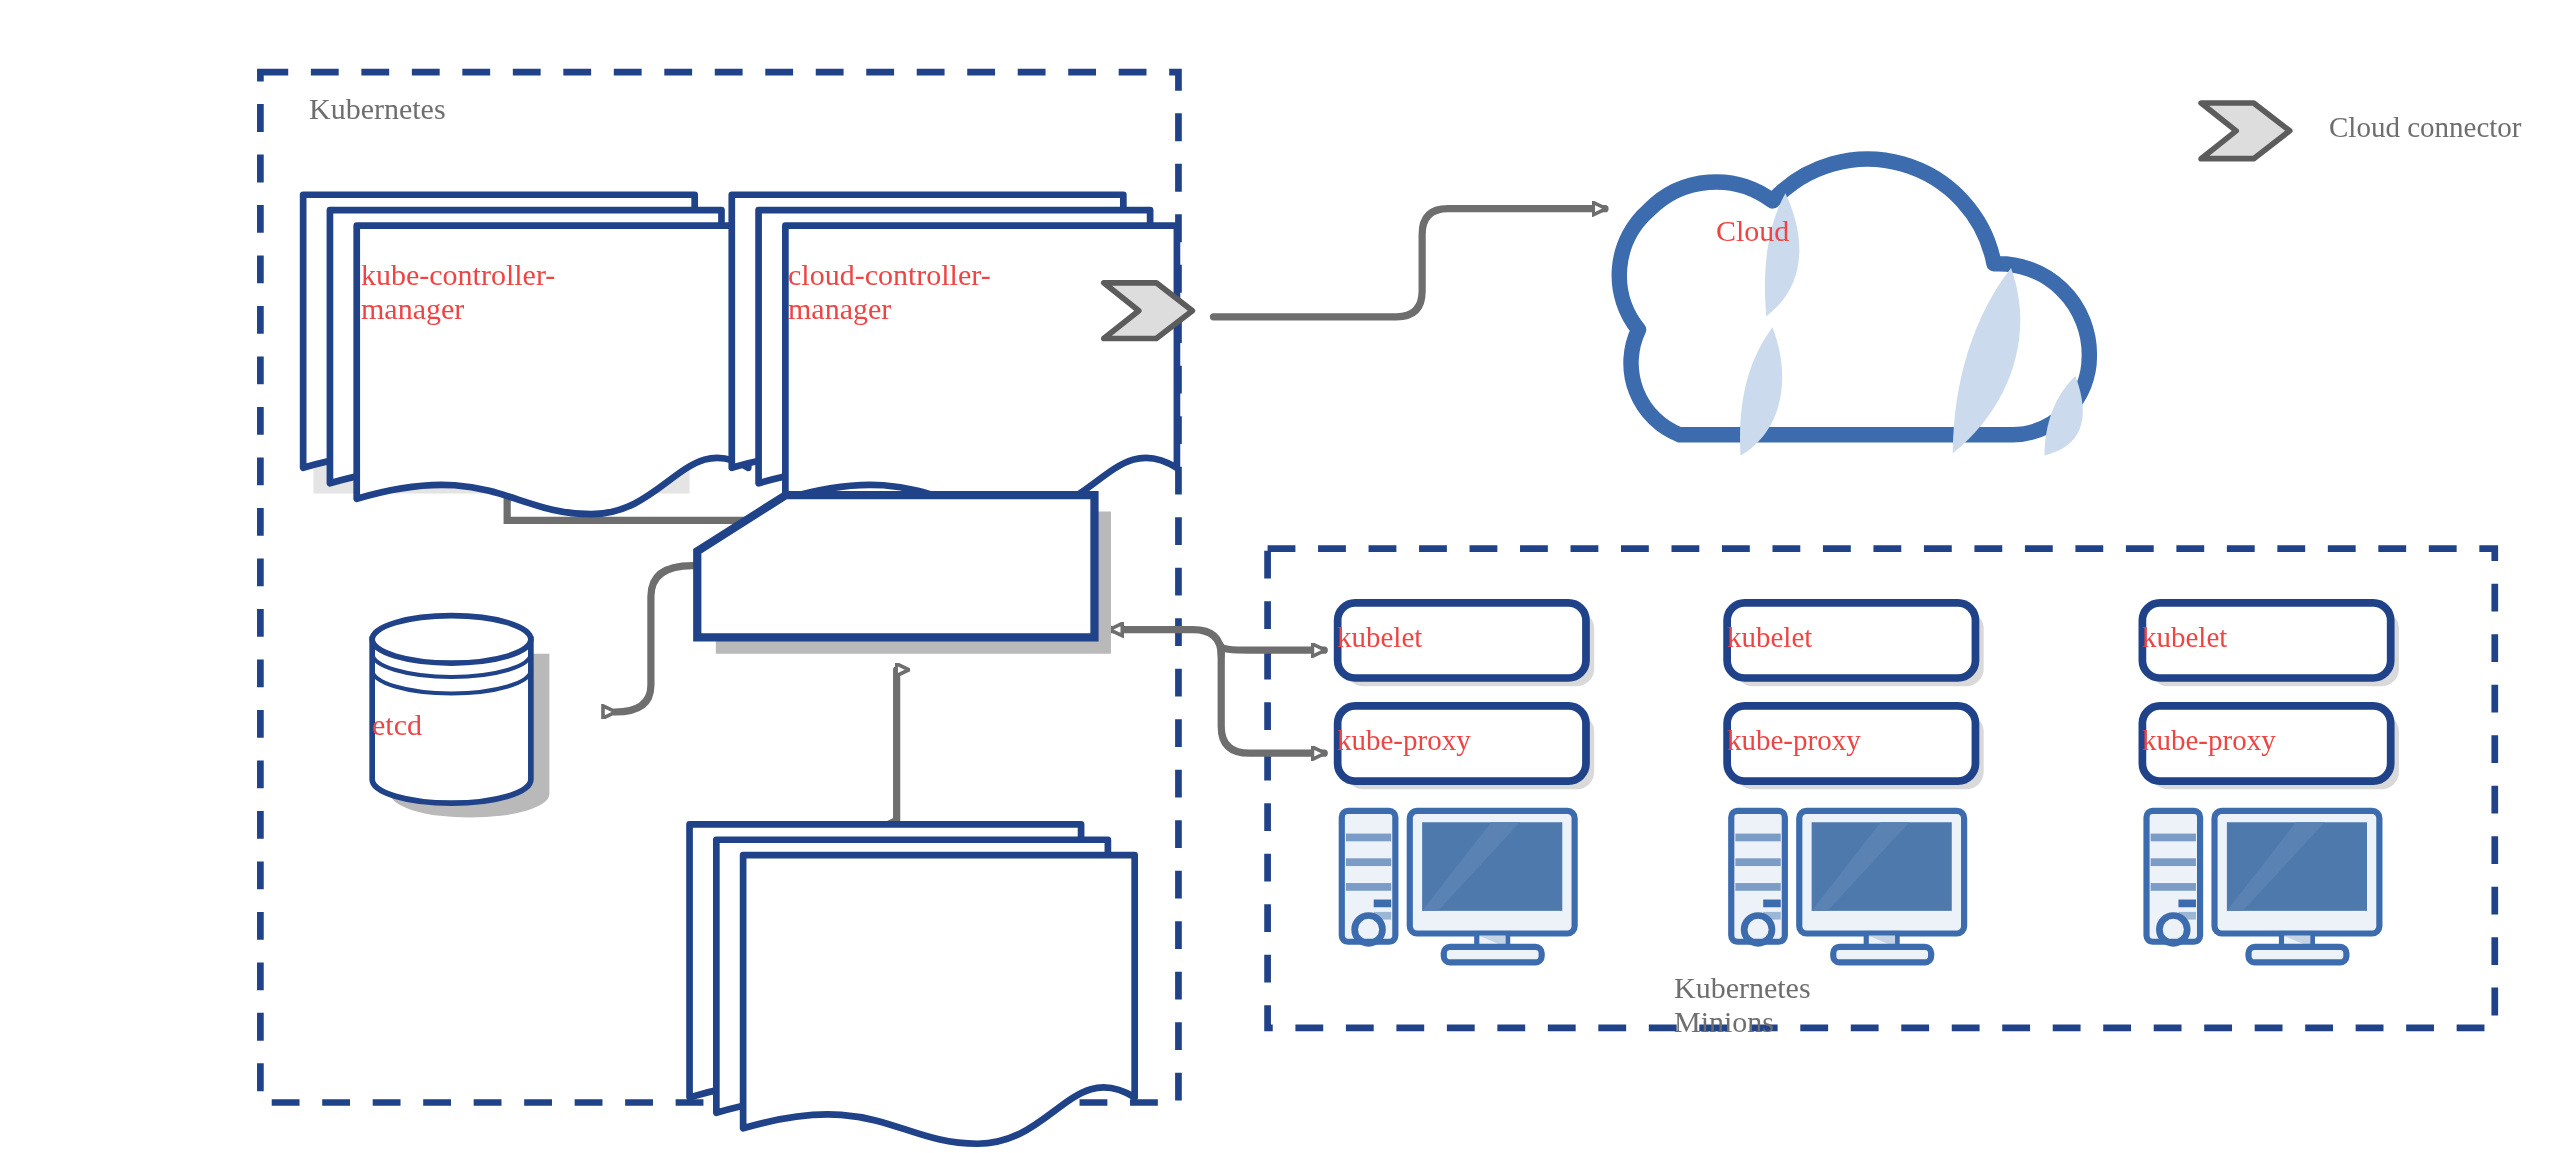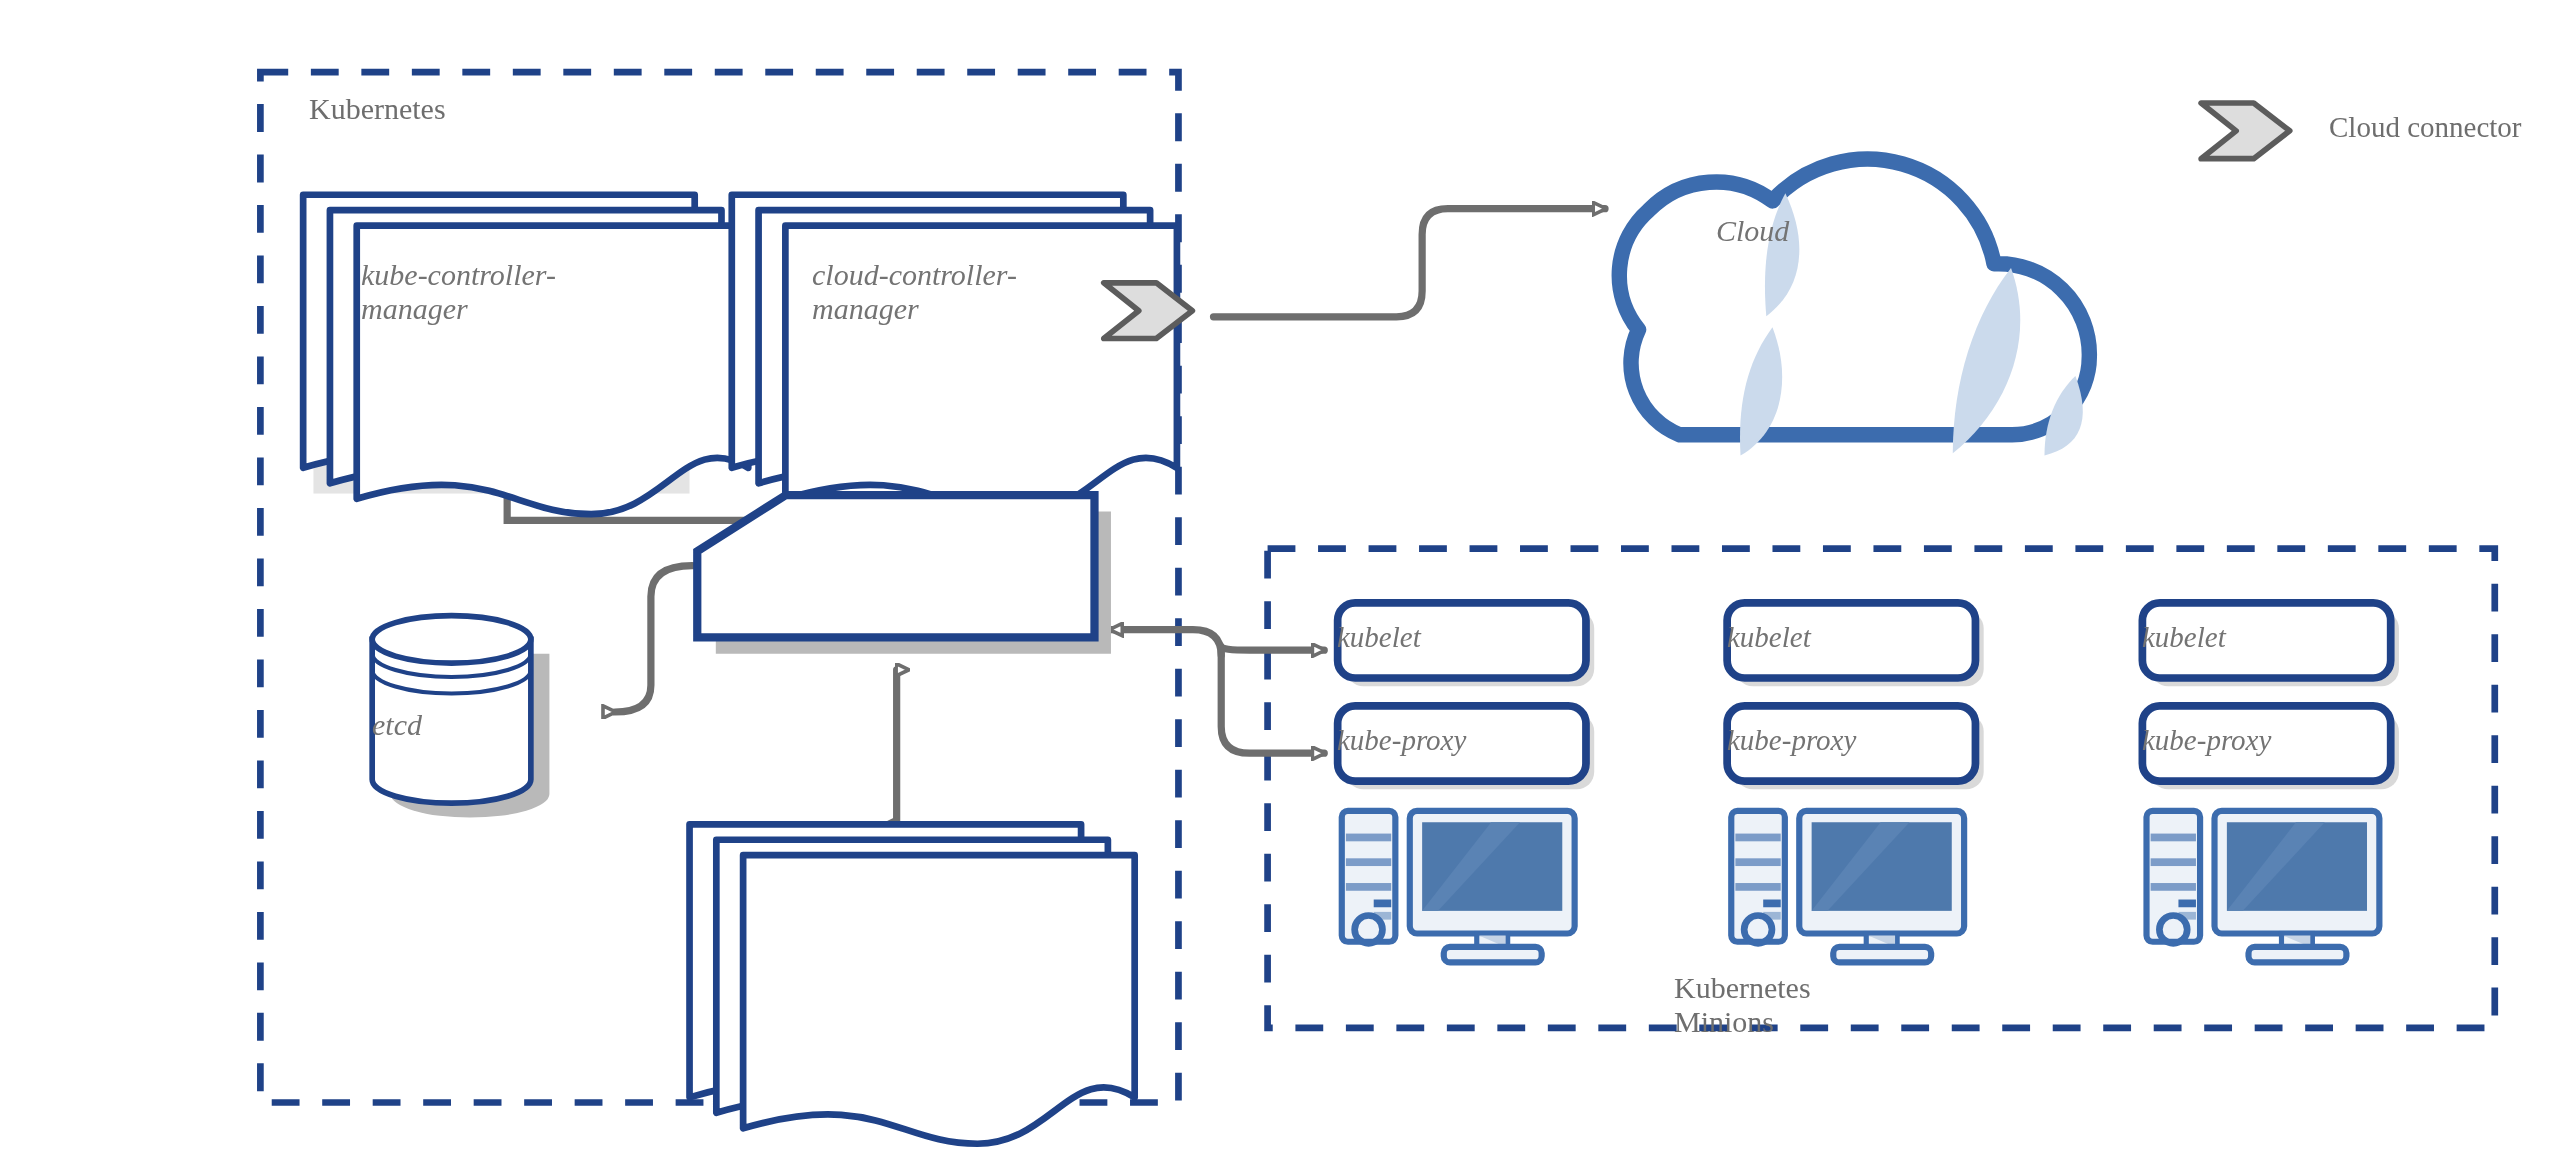--- a/index.html
+++ b/index.html
@@ -1,20 +1,20 @@
 <!DOCTYPE html>
 <html style="font-size:8.2px"><head>
 <meta charset="utf-8">
 <style>
   html,body{margin:0;padding:0;background:#ffffff;}
   body{width:2665px;height:1153px;font-family:"Liberation Serif",serif;overflow:hidden;}
   #stage{position:relative;width:2665px;height:1153px;background:#fff;}
   #canvas{position:absolute;left:0;top:0;width:2665px;height:1153px;}
   .lbl{position:absolute;text-align:left;line-height:1.12;}
-  .lbl-blue{color:#737373;font-style:italic;}
+  .lbl-blue{color:#ef4444;}
   .lbl-gray{color:#6E6E6E;}
 </style>
 </head>
 <body>
 
 <div id="stage">
 
   <svg id="canvas" viewBox="0 0 5172 2238" xmlns="http://www.w3.org/2000/svg">
     <defs>
 
@@ -177,21 +177,21 @@
 
   <div class="lbl lbl-gray" style="left:309px;top:92px;width:412px;font-size:30px;">
     <div>Kubernetes</div>
   </div>
 
   <div class="lbl lbl-blue" style="left:361px;top:258px;width:330px;font-size:30px;">
     <div>kube-controller-</div>
     <div>manager</div>
   </div>
 
-  <div class="lbl lbl-blue" style="left:788px;top:258px;width:330px;font-size:30px;margin-left:24px;">
+  <div class="lbl lbl-blue" style="left:788px;top:258px;width:330px;font-size:30px;">
     <div>cloud-controller-</div>
     <div>manager</div>
   </div>
 
 
   <div class="lbl lbl-blue" style="left:372px;top:708px;width:159px;font-size:30px;">etcd</div>
 
 
   <div class="lbl lbl-blue" style="left:1716px;top:214px;width:258px;font-size:30px;">Cloud</div>
 

